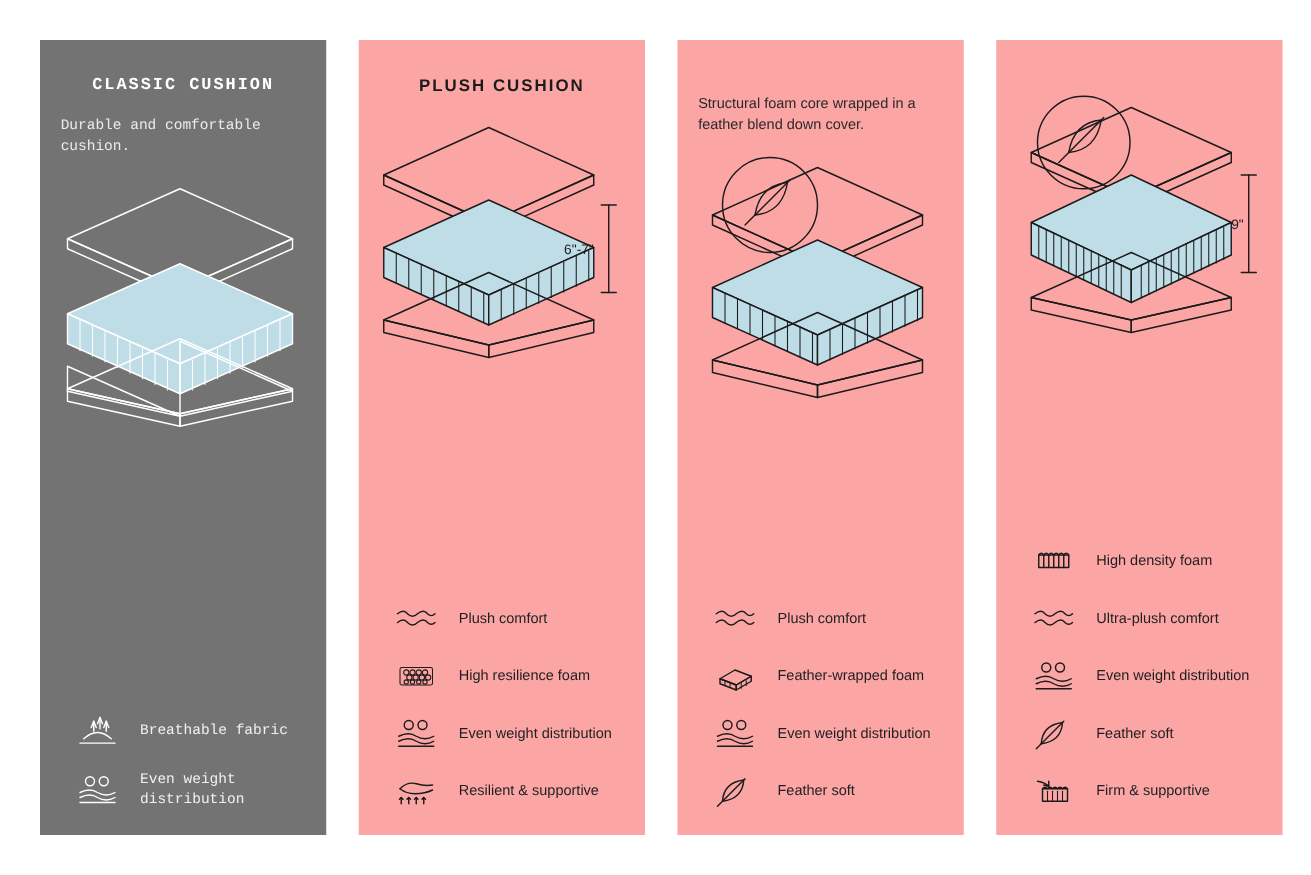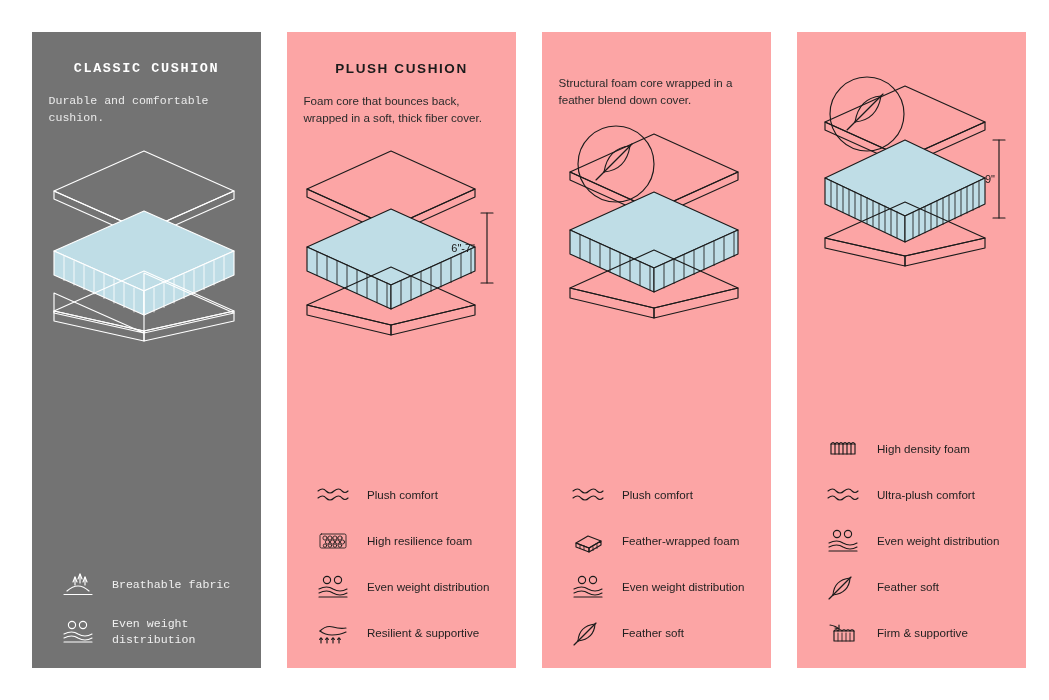--- a/index.html
+++ b/index.html
@@ -178,21 +178,20 @@
           </g>
             </svg>
         </span>
         <span class="f-label">Even weight distribution</span>
       </div>
     </div>
   </div>
 
   <div class="panel light">
     <div class="p-title">PLUSH CUSHION</div>
-    <div class="p-desc">Foam core that bounces back, wrapped in a soft, thick fiber cover.</div>
 
     <div class="art">
       <svg width="205" height="215" viewBox="0 0 205 215">
         <g>
           <polygon class="st white-fill-light" points="92,18 176,56 92,94 8,56"></polygon>
           <polygon class="st white-fill-light" points="8,56 92,94 92,102 8,64"></polygon>
           <polygon class="st white-fill-light" points="176,56 92,94 92,102 176,64"></polygon>
         </g>
         <g>
           <polygon class="slab-fill" points="92,76 176,114 92,152 8,114"></polygon>

